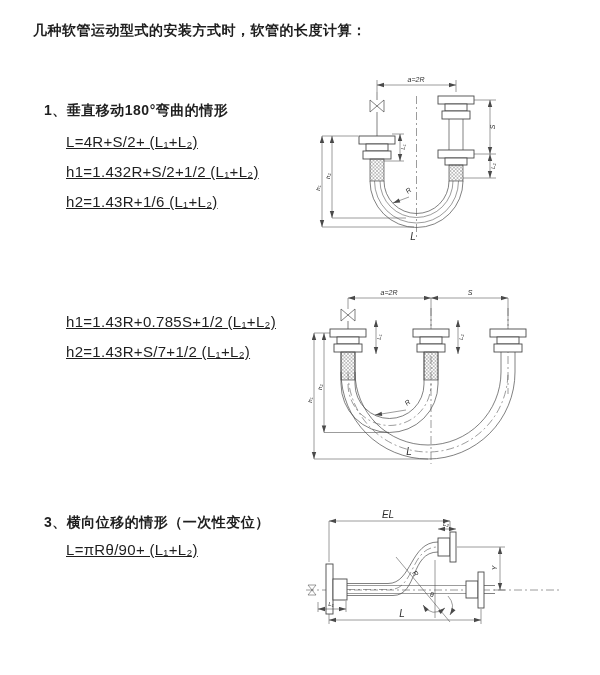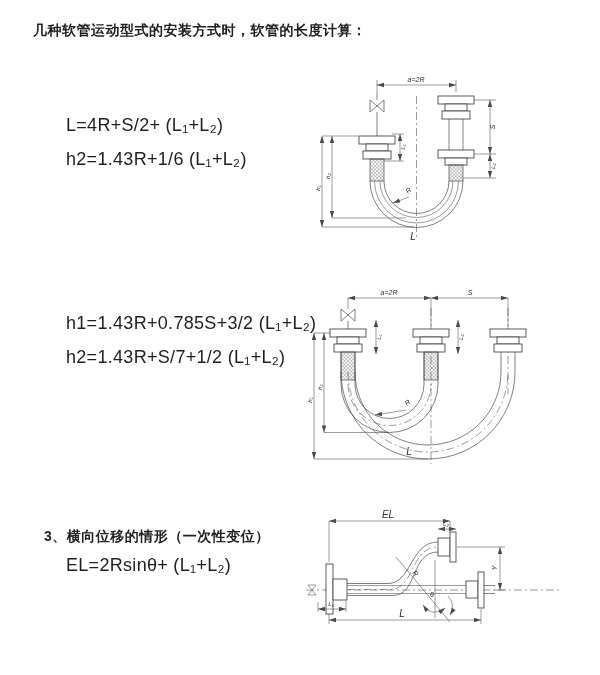--- a/index.html
+++ b/index.html
@@ -1,52 +1,54 @@
 <!DOCTYPE html>
 <html><head>
 <meta charset="utf-8">
 <style>
   html,body{margin:0;padding:0;background:#ffffff;}
   .page{position:relative;width:566px;height:675px;background:#ffffff;overflow:hidden;
         font-family:"Liberation Sans","DejaVu Sans",sans-serif;color:#1f1f1f;}
   .title{position:absolute;left:33px;top:22px;font-size:14px;font-weight:600;letter-spacing:.5px;}
   .sec{position:absolute;left:44px;}
   .sec .heading{font-size:14px;font-weight:600;letter-spacing:.5px;}
-  .sec .formula{margin:13px 0 0 22px;font-size:18px;letter-spacing:.3px;}
+  .sec .formula{margin:13px 0 0 22px;font-size:15px;letter-spacing:.3px;text-decoration:underline;}
   .sec3 .formula{margin-top:9px;}
   svg.diag{position:absolute;}
   svg text{font-family:"Liberation Sans","DejaVu Sans",sans-serif;fill:#2e2e2e;}
   .ln{stroke:#4a4a4a;fill:none;stroke-width:.7px;}
   .thin{stroke-width:.55px;}
   .dash{stroke-dasharray:8 3 2 3;}
   .flange{stroke:#4a4a4a;fill:#ffffff;stroke-width:.9px;}
   .lbl{font-size:7px;font-style:italic;}
   .lbl-s{font-size:6.2px;font-style:italic;}
   .lbl-b{font-size:10px;font-style:italic;}
 </style>
 </head>
 <body>
 
 <div class="page">
 
   <div class="title">几种软管运动型式的安装方式时，软管的长度计算：</div>
 
   <section class="sec sec1" style="top:102px">
+    <div class="heading">1、垂直移动180°弯曲的情形</div>
     <div class="formula">L=4R+S/2+ (L₁+L₂)</div>
+    <div class="formula">h1=1.432R+S/2+1/2 (L₁+L₂)</div>
     <div class="formula">h2=1.43R+1/6 (L₁+L₂)</div>
   </section>
 
   <section class="sec sec2" style="top:300px">
-    <div class="formula">h1=1.43R+0.785S+3/2 (L₁+L₂)</div>
+    <div class="formula">h1=1.43R+0.785S+1/2 (L₁+L₂)</div>
     <div class="formula">h2=1.43R+S/7+1/2 (L₁+L₂)</div>
   </section>
 
-  <section class="sec sec3" style="top:528px">
+  <section class="sec sec3" style="top:514px">
     <div class="heading">3、横向位移的情形（一次性变位）</div>
-    <div class="formula">EL=2Rsinθ+ (L₁+L₂)</div>
+    <div class="formula">L=πRθ/90+ (L₁+L₂)</div>
   </section>
 
   <svg class="diag" style="left:314px;top:66px" width="272" height="192" viewBox="0 0 272 192">
     <defs>
       <marker id="aE" markerWidth="8" markerHeight="6" refX="7.5" refY="2.5" orient="auto" markerUnits="userSpaceOnUse">
         <path d="M0.5,0.3 L7.5,2.5 L0.5,4.7 Z" fill="#4a4a4a"></path>
         </marker>
       <marker id="aS" markerWidth="8" markerHeight="6" refX="7.5" refY="2.5" orient="auto-start-reverse" markerUnits="userSpaceOnUse">
         <path d="M0.5,0.3 L7.5,2.5 L0.5,4.7 Z" fill="#4a4a4a"></path>
         </marker>

